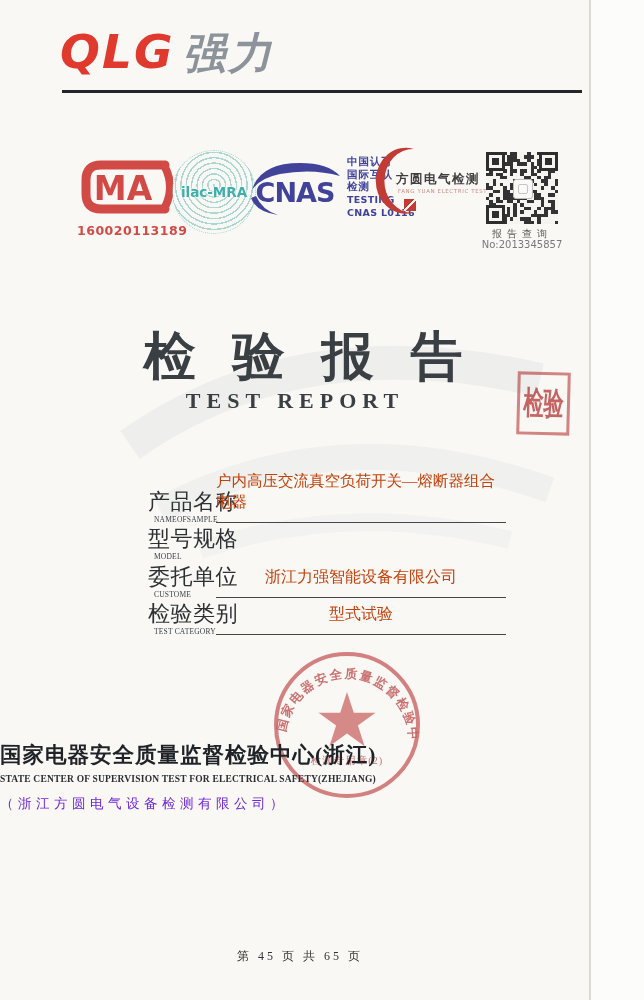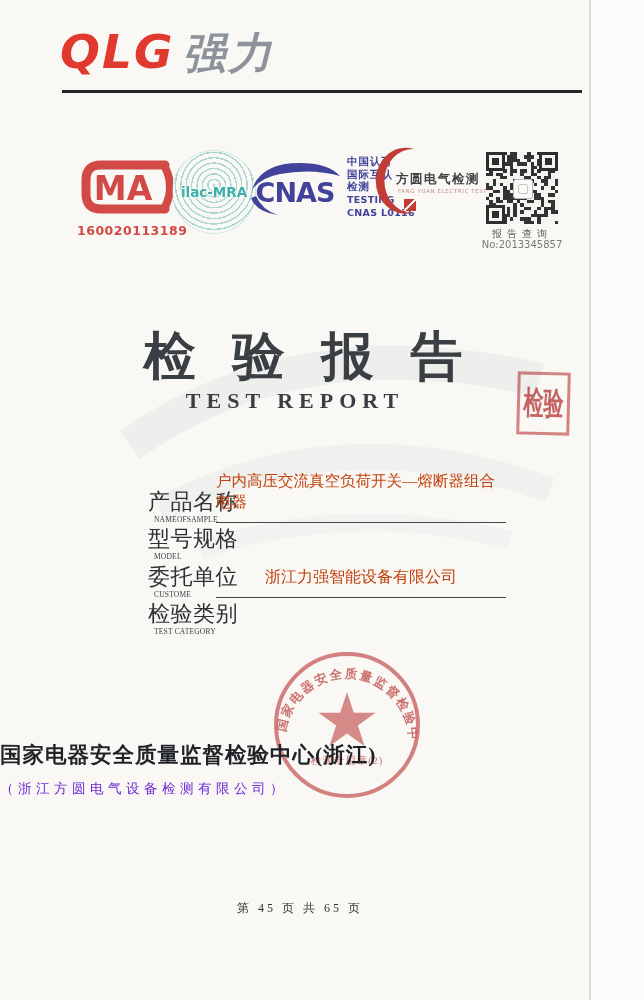--- a/index.html
+++ b/index.html
@@ -82,21 +82,21 @@
 
   
   .round-stamp{position:absolute;left:262px;top:640px;mix-blend-mode:multiply;opacity:.9;}
 
   
   .foot-org{position:absolute;left:0;top:740px;width:590px;text-align:left;color:#1f2327;}
   .foot-org .cn{font-size:21.5px;font-weight:700;letter-spacing:1px;}
   .foot-org .en{margin-top:5px;font-size:9.5px;font-weight:700;color:#2a2e33;letter-spacing:.2px;}
   .foot-org .co{margin-top:11px;font-size:13.5px;color:#6d28d9;letter-spacing:4.5px;}
 
-  .page-num{position:absolute;left:0;top:900px;width:600px;text-align:center;
+  .page-num{position:absolute;left:0;top:948px;width:600px;text-align:center;
             font-size:12px;color:#333;letter-spacing:3px;}
 </style>
 </head>
 <body>
 
 <div class="paper"></div>
 <div class="right-strip"></div>
 <div class="paper-edge"></div>
 
 <header class="brand">
@@ -614,33 +614,35 @@
   <span class="flabel">型号规格</span>
   <span class="fsub">MODEL</span>
 </div>
 <div class="frow r2">
   <span class="flabel">委托单位</span>
   <span class="fvalue">浙江力强智能设备有限公司</span>
   <span class="fsub">CUSTOME</span>
 </div>
 <div class="frow r3">
   <span class="flabel">检验类别</span>
+  <span class="fvalue">型式试验</span>
   <span class="fsub">TEST CATEGORY</span>
 </div>
 
 <svg class="round-stamp" width="170" height="170" viewBox="0 0 170 170">
   <defs>
       <path id="arcpath" d="M 23 100 A 62 62 0 1 1 147 100" fill="none"></path>
     </defs>
   <circle cx="85" cy="85" r="71" fill="none" stroke="rgba(203,95,95,.85)" stroke-width="4"></circle>
   <polygon points="85,52 91.8,72.7 113.5,72.7 95.9,85.6 102.6,106.3 85,93.5 67.4,106.3 74.1,85.6 56.5,72.7 78.2,72.7" fill="rgba(206,99,99,.8)"></polygon>
   <text font-size="12.5" font-weight="bold" fill="rgba(199,88,88,.92)" letter-spacing="2">
     <textPath href="#arcpath" startOffset="4%">国家电器安全质量监督检验中心</textPath>
   </text>
   <text x="85" y="124" text-anchor="middle" font-size="10.5" fill="rgba(199,88,88,.9)" letter-spacing="1">检测专用章(2)</text>
 </svg>
 
 <div class="foot-org">
   <div class="cn">国家电器安全质量监督检验中心(浙江)</div>
+  <div class="en">STATE CENTER OF SUPERVISION TEST FOR ELECTRICAL SAFETY(ZHEJIANG)</div>
   <div class="co">（浙江方圆电气设备检测有限公司）</div>
 </div>
 
 <div class="page-num">第 45 页 共 65 页</div>
 
 </body></html>

